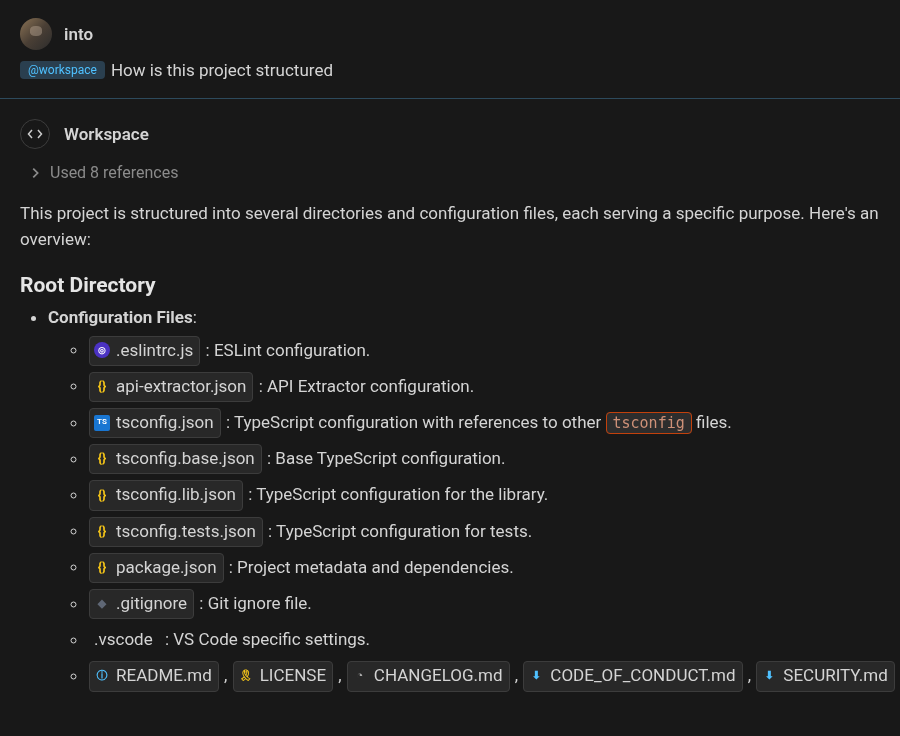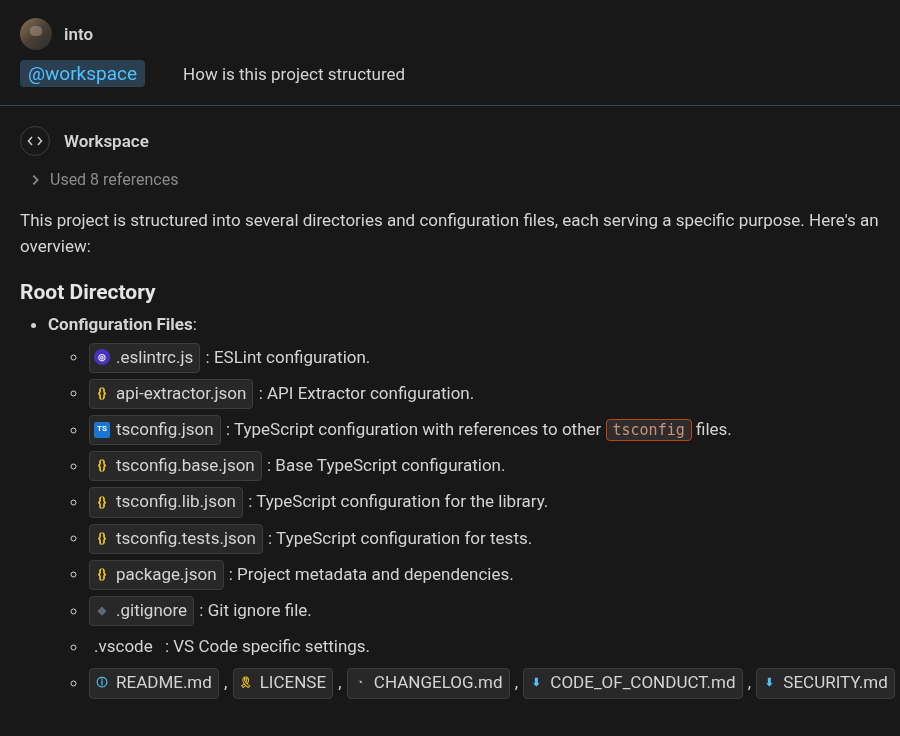--- a/index.html
+++ b/index.html
@@ -45,26 +45,25 @@
       padding: 4px 20px 18px 20px;
       display: flex;
       align-items: center;
       gap: 6px;
     }
     .workspace-chip {
       background: #2a3f4f;
       color: #4fc1ff;
       padding: 2px 8px;
       border-radius: 4px;
-      font-size: 19px;
+      font-size: 12px;
     }
     .user-text {
       color: #d4d4d4;
       font-size: 17px;
-      margin-left: 32px;
     }
     .divider {
       height: 1px;
       background: #2d4a5c;
     }
     .agent-header {
       display: flex;
       align-items: center;
       padding: 20px 20px 10px 20px;
       gap: 14px;

